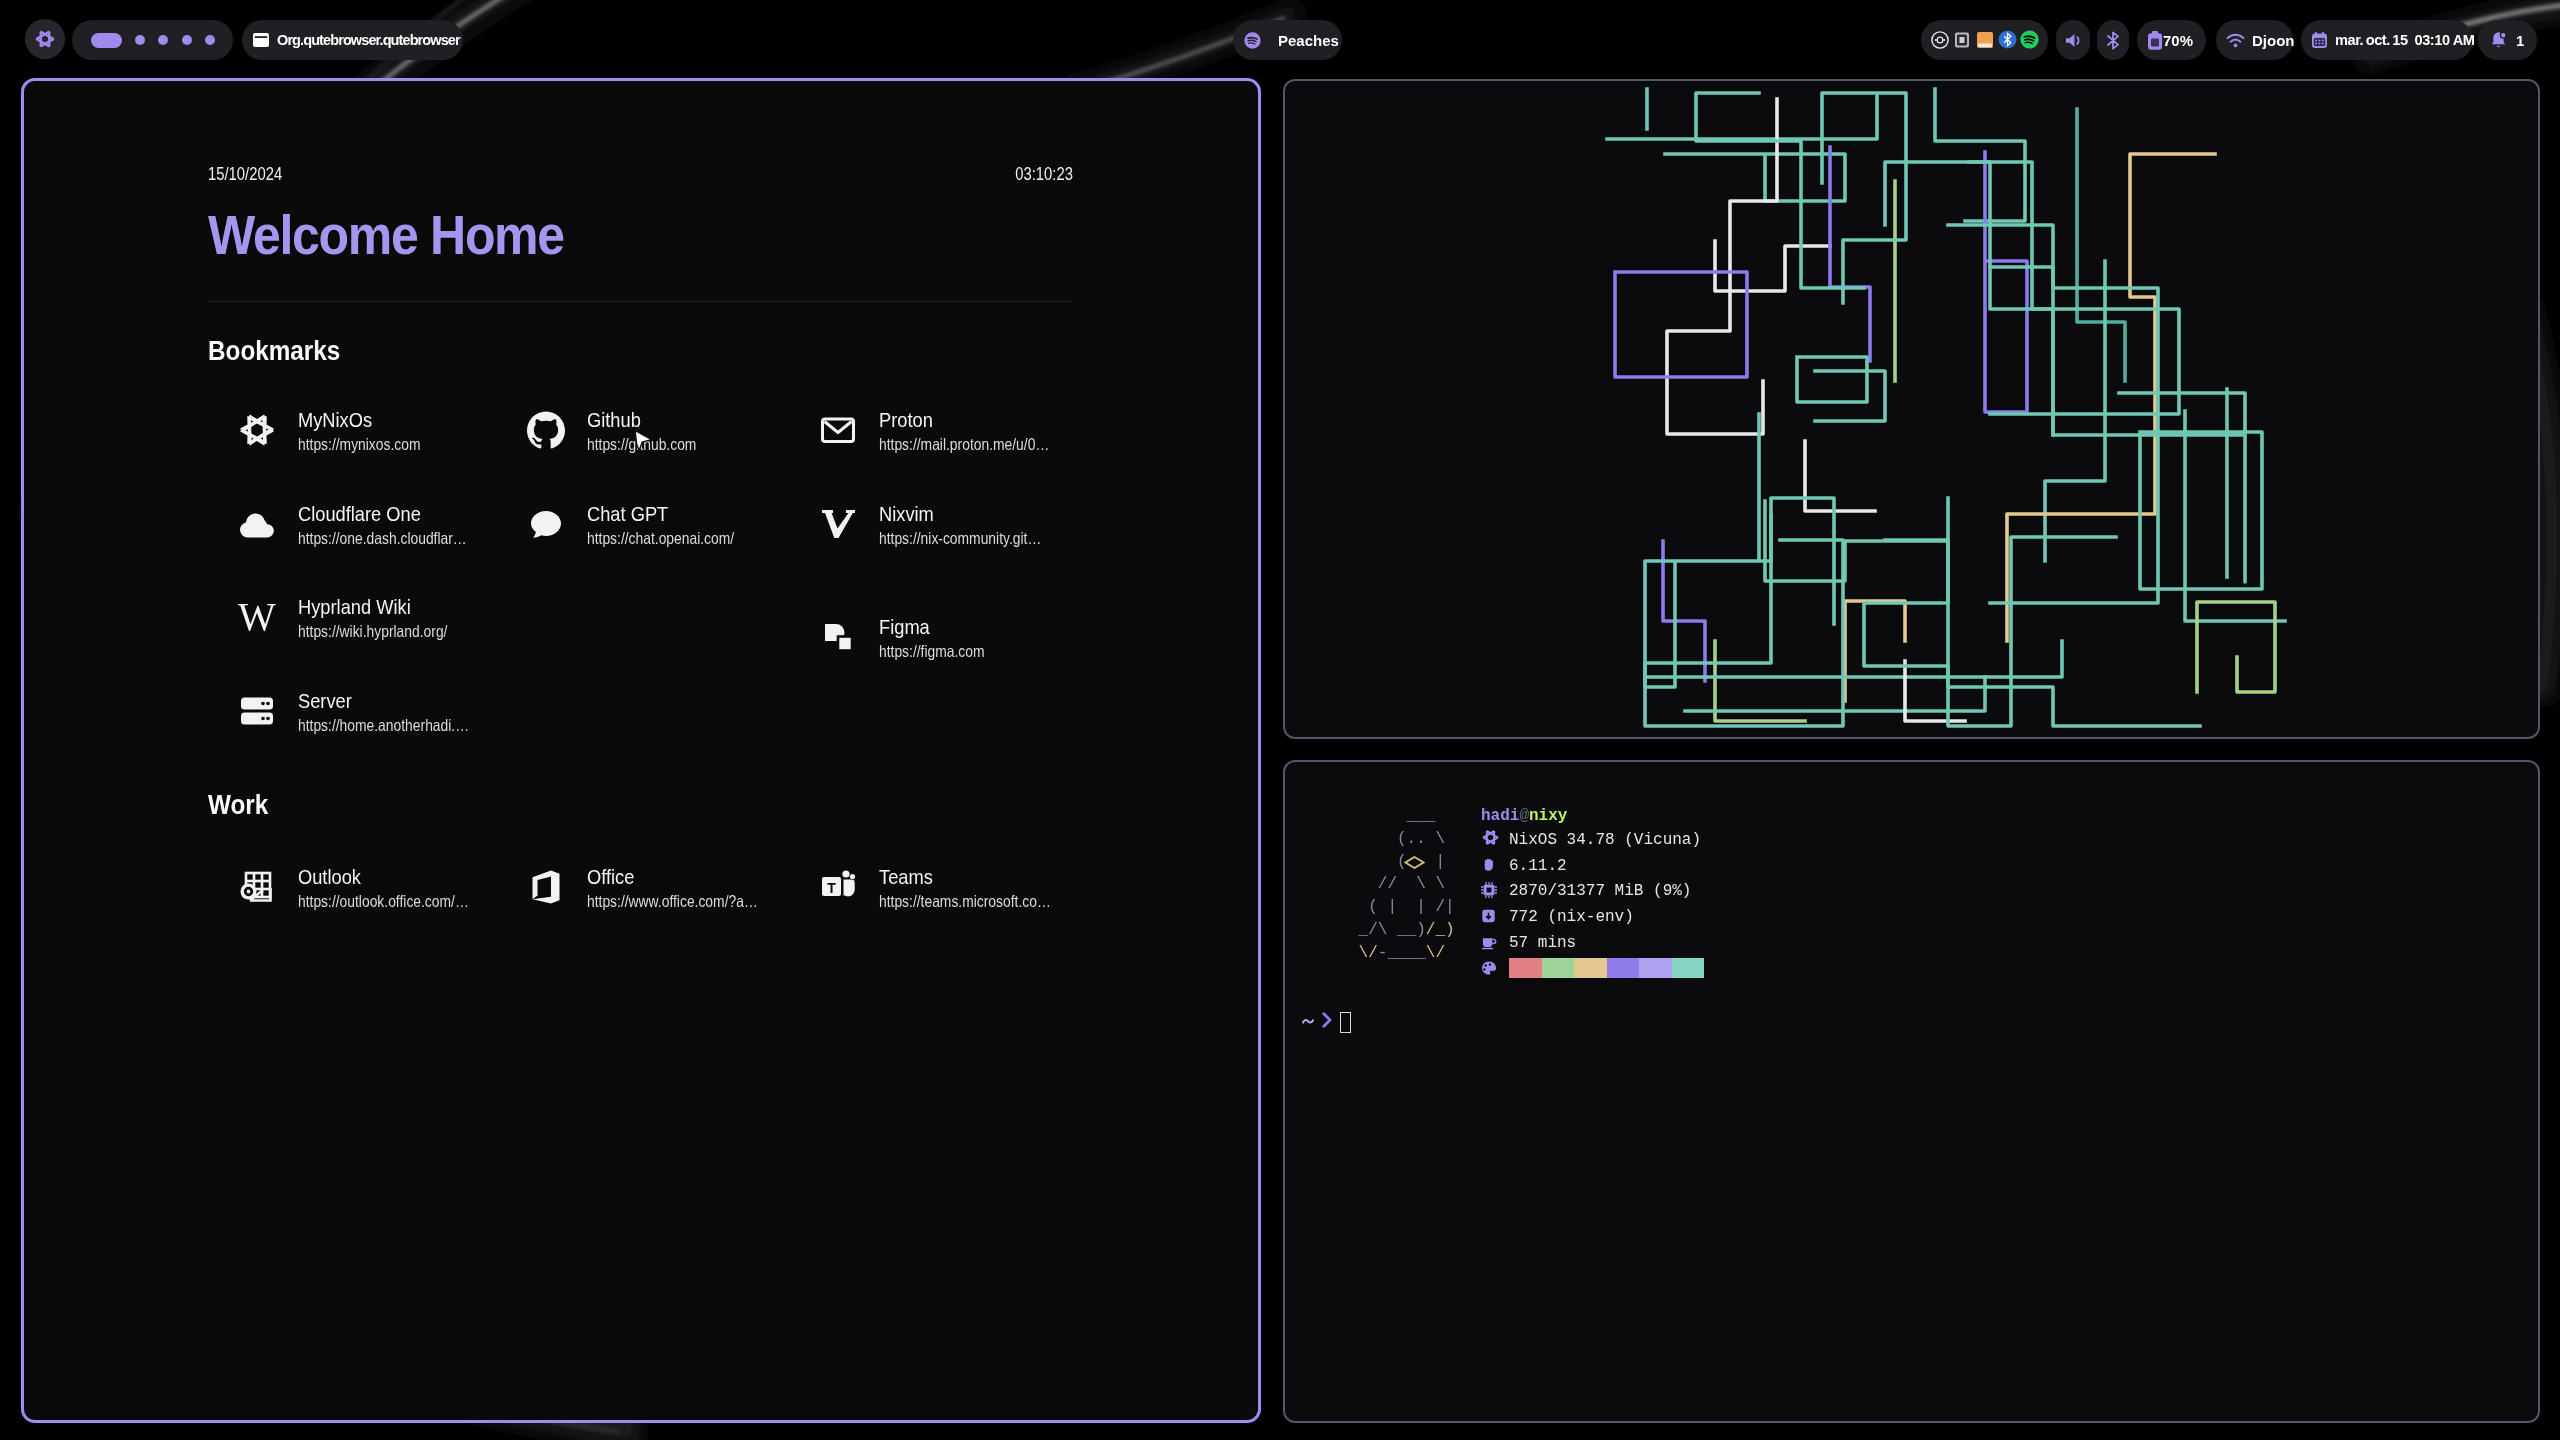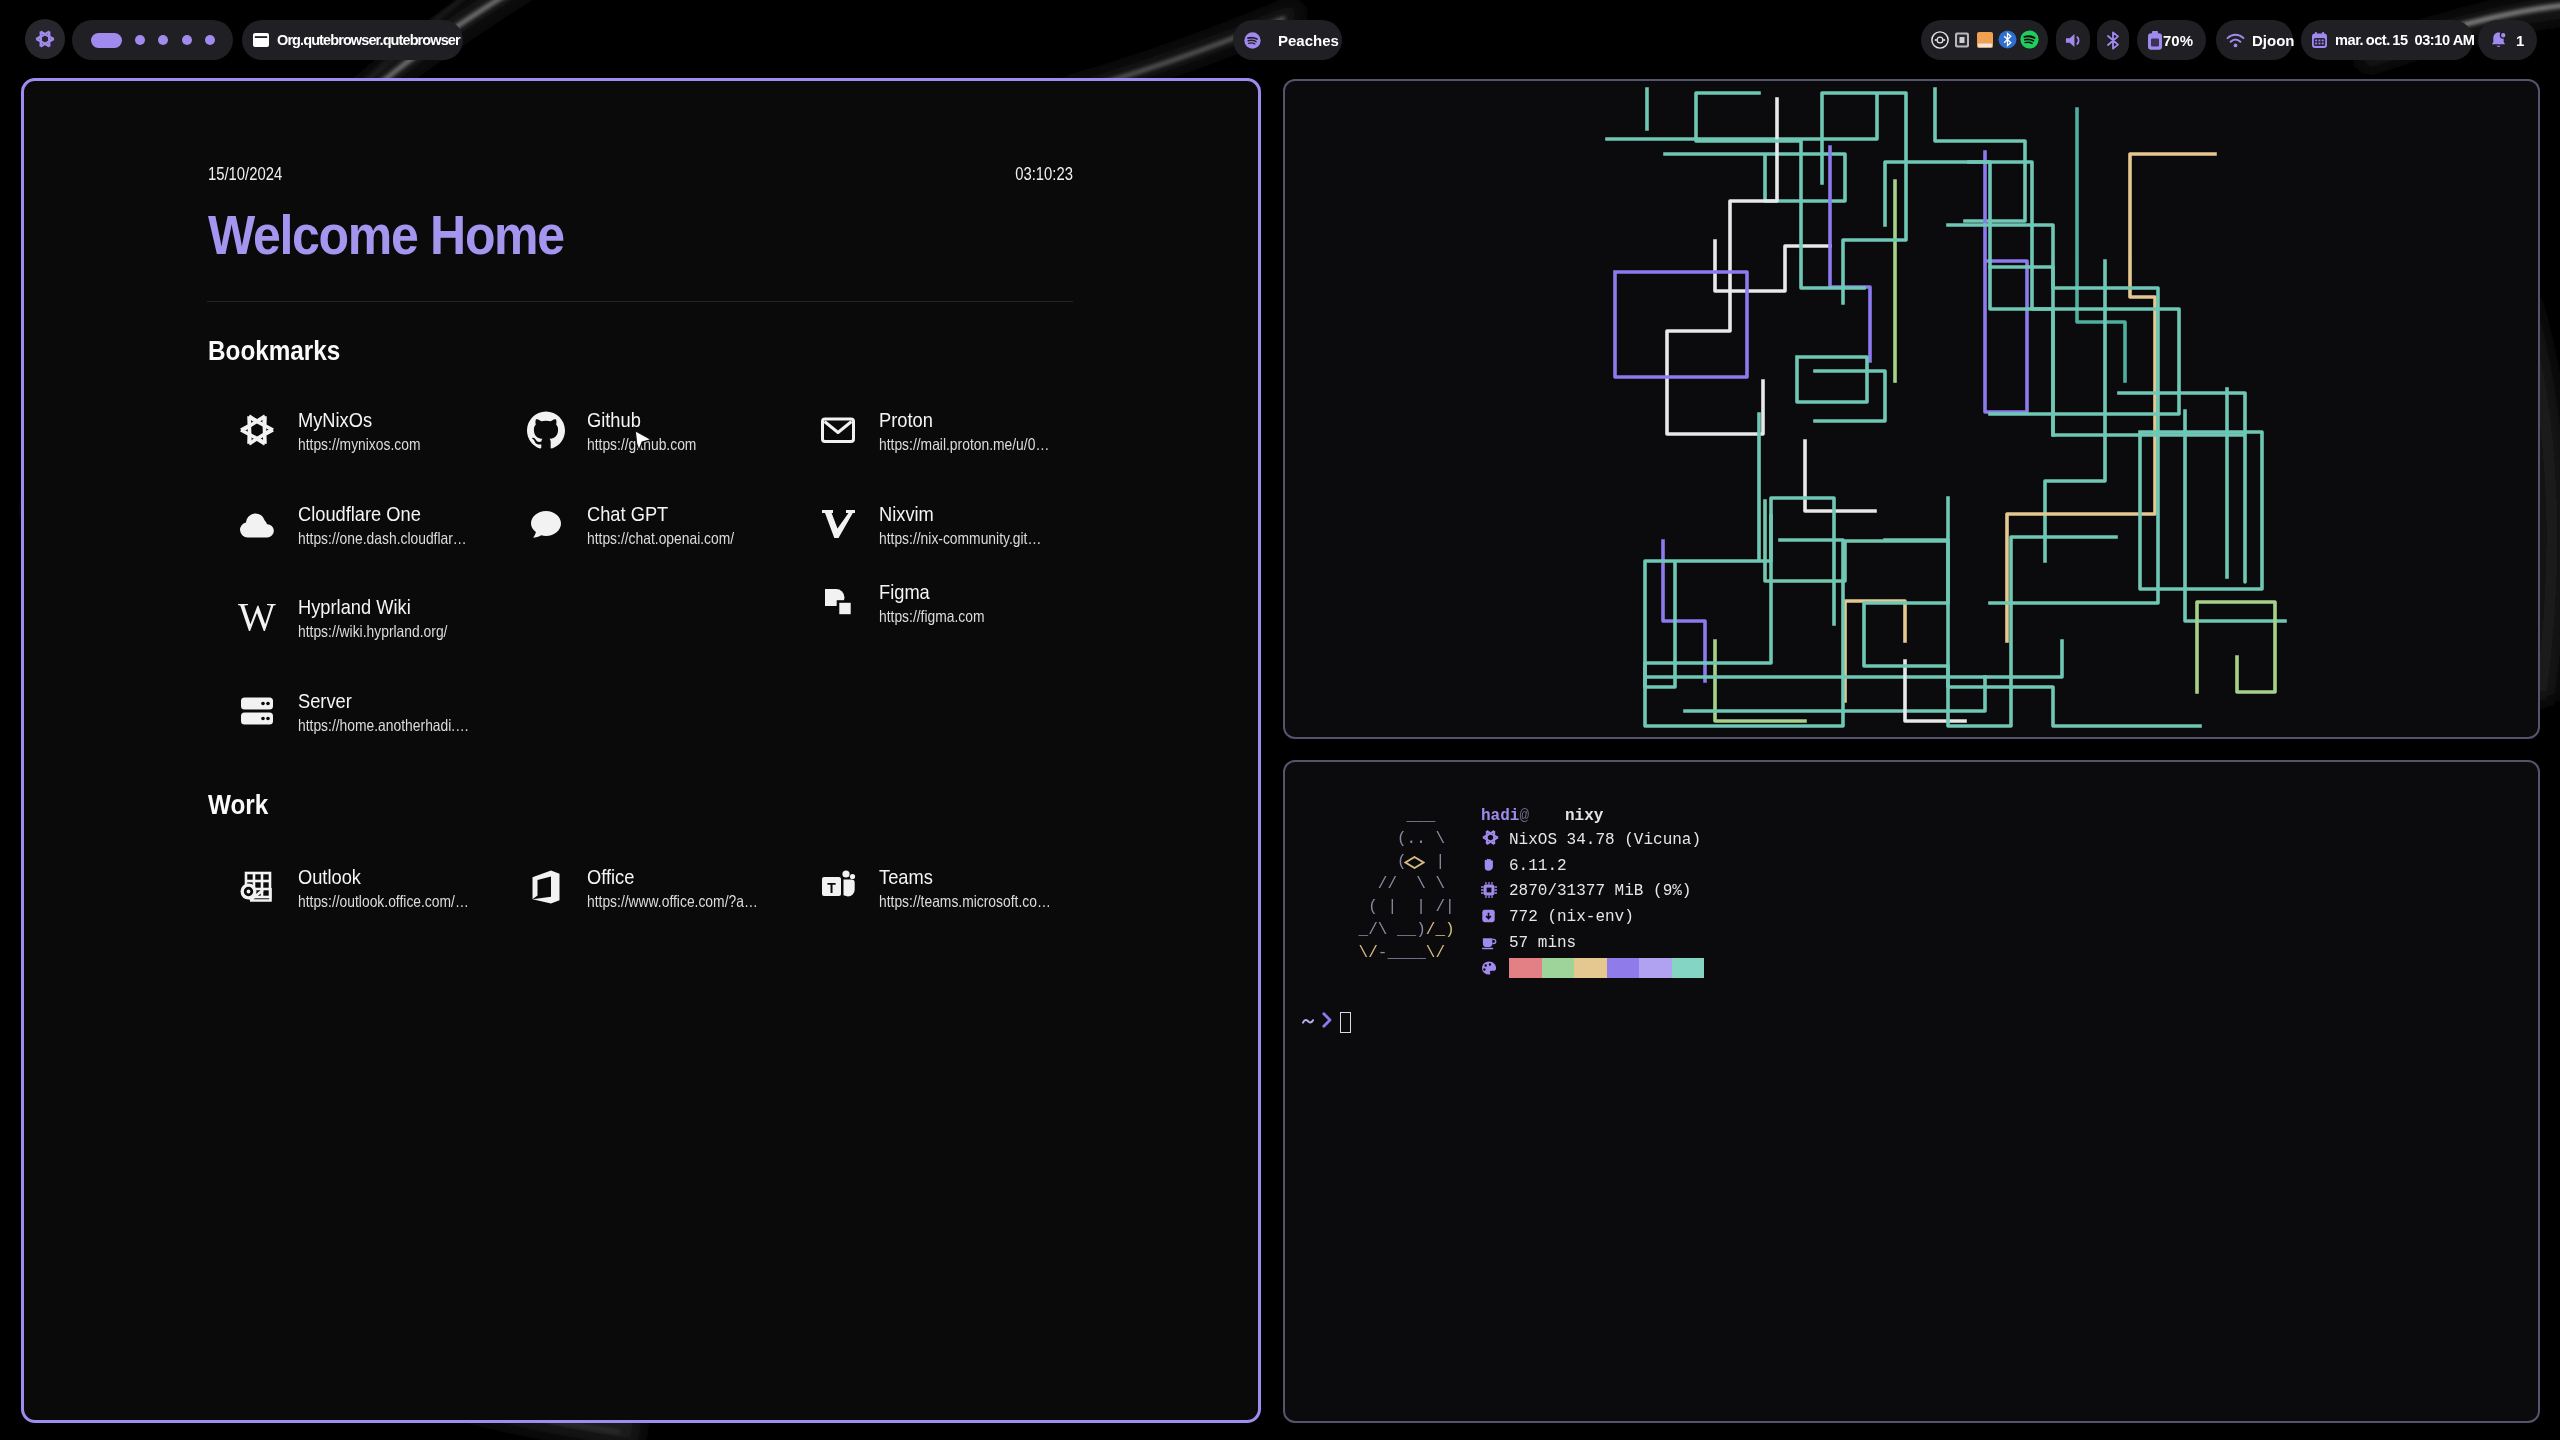--- a/index.html
+++ b/index.html
@@ -254,21 +254,21 @@
 </div>
 <div style="position:absolute;left:213px;top:516px;width:285px;height:70px;">
 <div style="position:absolute;left:0;top:0;width:40px;height:40px;display:flex;align-items:center;justify-content:center;">
         <svg width="40" height="40" viewBox="0 0 40 40">
           <text x="20" y="33" font-family="Liberation Serif, serif" font-size="40" fill="#f2f2f2" text-anchor="middle">W</text>
         </svg>
       </div>
 <div style="position:absolute;left:61px;top:-3px;font-size:21px;color:#f5f5f5;line-height:26px;white-space:nowrap;transform:scaleX(0.87);transform-origin:0 50%;">Hyprland Wiki</div>
 <div style="position:absolute;left:61px;top:23px;font-size:16.5px;color:#dcdcdc;line-height:22px;white-space:nowrap;transform:scaleX(0.84);transform-origin:0 50%;">https://wiki.hyprland.org/</div>
 </div>
-<div style="position:absolute;left:794px;top:501px;width:285px;height:70px;">
+<div style="position:absolute;left:794px;top:536px;width:285px;height:70px;">
 <div style="position:absolute;left:0;top:0;width:40px;height:40px;display:flex;align-items:center;justify-content:center;">
         <svg width="40" height="40" viewBox="0 0 40 40">
           <path fill="#f2f2f2" d="M 7 7 h 11 a 8.5 8.5 0 0 1 0 17 h -11 Z"></path>
           <rect x="20" y="19.5" width="14" height="14" fill="#f2f2f2" stroke="#0a0a0b" stroke-width="2.6"></rect>
         </svg>
       </div>
 <div style="position:absolute;left:61px;top:-3px;font-size:21px;color:#f5f5f5;line-height:26px;white-space:nowrap;transform:scaleX(0.87);transform-origin:0 50%;">Figma</div>
 <div style="position:absolute;left:61px;top:23px;font-size:16.5px;color:#dcdcdc;line-height:22px;white-space:nowrap;transform:scaleX(0.84);transform-origin:0 50%;">https://figma.com</div>
 </div>
 <div style="position:absolute;left:213px;top:609.5px;width:285px;height:70px;">
@@ -375,21 +375,21 @@
       </g>
     </svg>
 </div>
 
 <div class="win" style="left:1283px;top:760px;width:1257px;height:663px;border:2px solid #54546a;background:#0b0b0d;border-radius:12px;font-family:'Liberation Mono',monospace;font-size:16px;overflow:hidden;">
 <div style="position:absolute;left:16px;top:43px;line-height:22.8px;color:#8a8aa4;white-space:pre;">           ___<br>          (.. \<br>          (   |<br>        //  \ \<br>       ( |  | /|<br>      _/\ __)<span style="color:#d8bc85">/_)</span><br>      <span style="color:#d8bc85">\/</span>-____<span style="color:#d8bc85">\/</span></div>
 <svg style="position:absolute;left:119px;top:94px;" width="21" height="13" viewBox="0 0 21 13">
       <path d="M 10.5 1 L 19.5 6.5 L 10.5 12 L 1.5 6.5 Z" fill="none" stroke="#d8bc85" stroke-width="1.8"></path>
     </svg>
 <div style="position:absolute;left:196px;top:43px;line-height:22.8px;color:#e6e6e6;white-space:nowrap;">
-<span style="color:#a18aed;font-weight:bold;">hadi</span><span style="color:#63637f;">@</span><span style="color:#e5e5e5;font-weight:bold;margin-left:36px;">nixy</span><br>
+<span style="color:#a18aed;font-weight:bold;">hadi</span><span style="color:#63637f;">@</span><span style="color:#bef264;font-weight:bold;">nixy</span><br>
 <span style="display:inline-block;width:28px;vertical-align:-3px;"><svg width="19" height="19" viewBox="-50 -50 100 100">
           <g stroke="#a18aed" stroke-width="10" fill="none">
             <g transform="rotate(30)">
               <path d="M 0 -40 L -28.7 14 M 0 -40 L 9.9 -21.4"></path>
             </g>
             <g transform="rotate(90)">
               <path d="M 0 -40 L -28.7 14 M 0 -40 L 9.9 -21.4"></path>
             </g>
             <g transform="rotate(150)">
               <path d="M 0 -40 L -28.7 14 M 0 -40 L 9.9 -21.4"></path>

